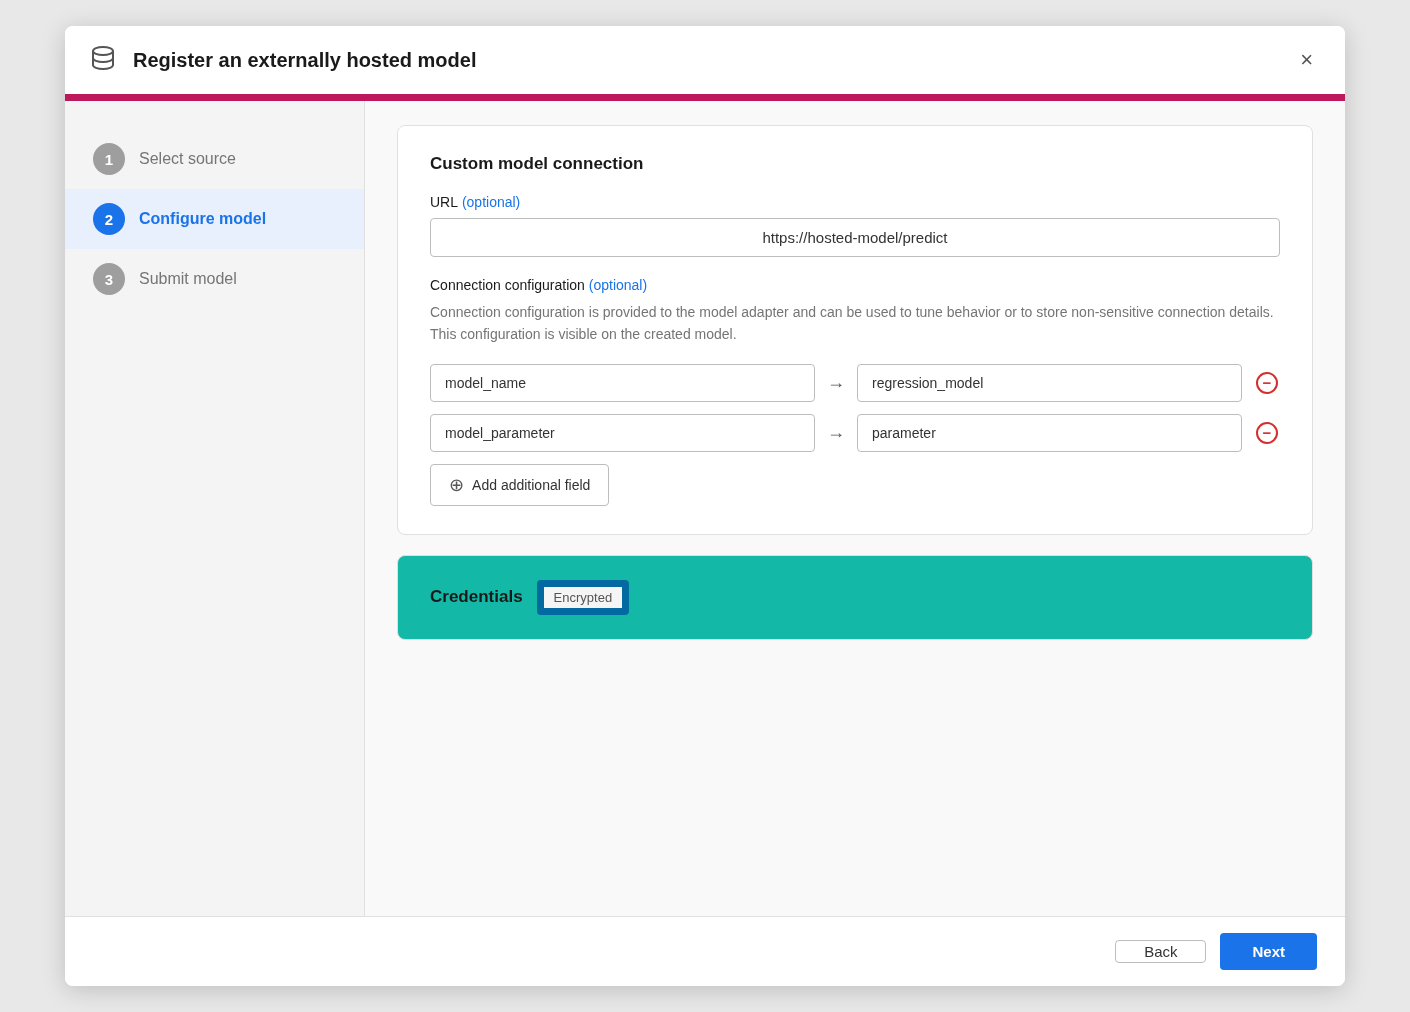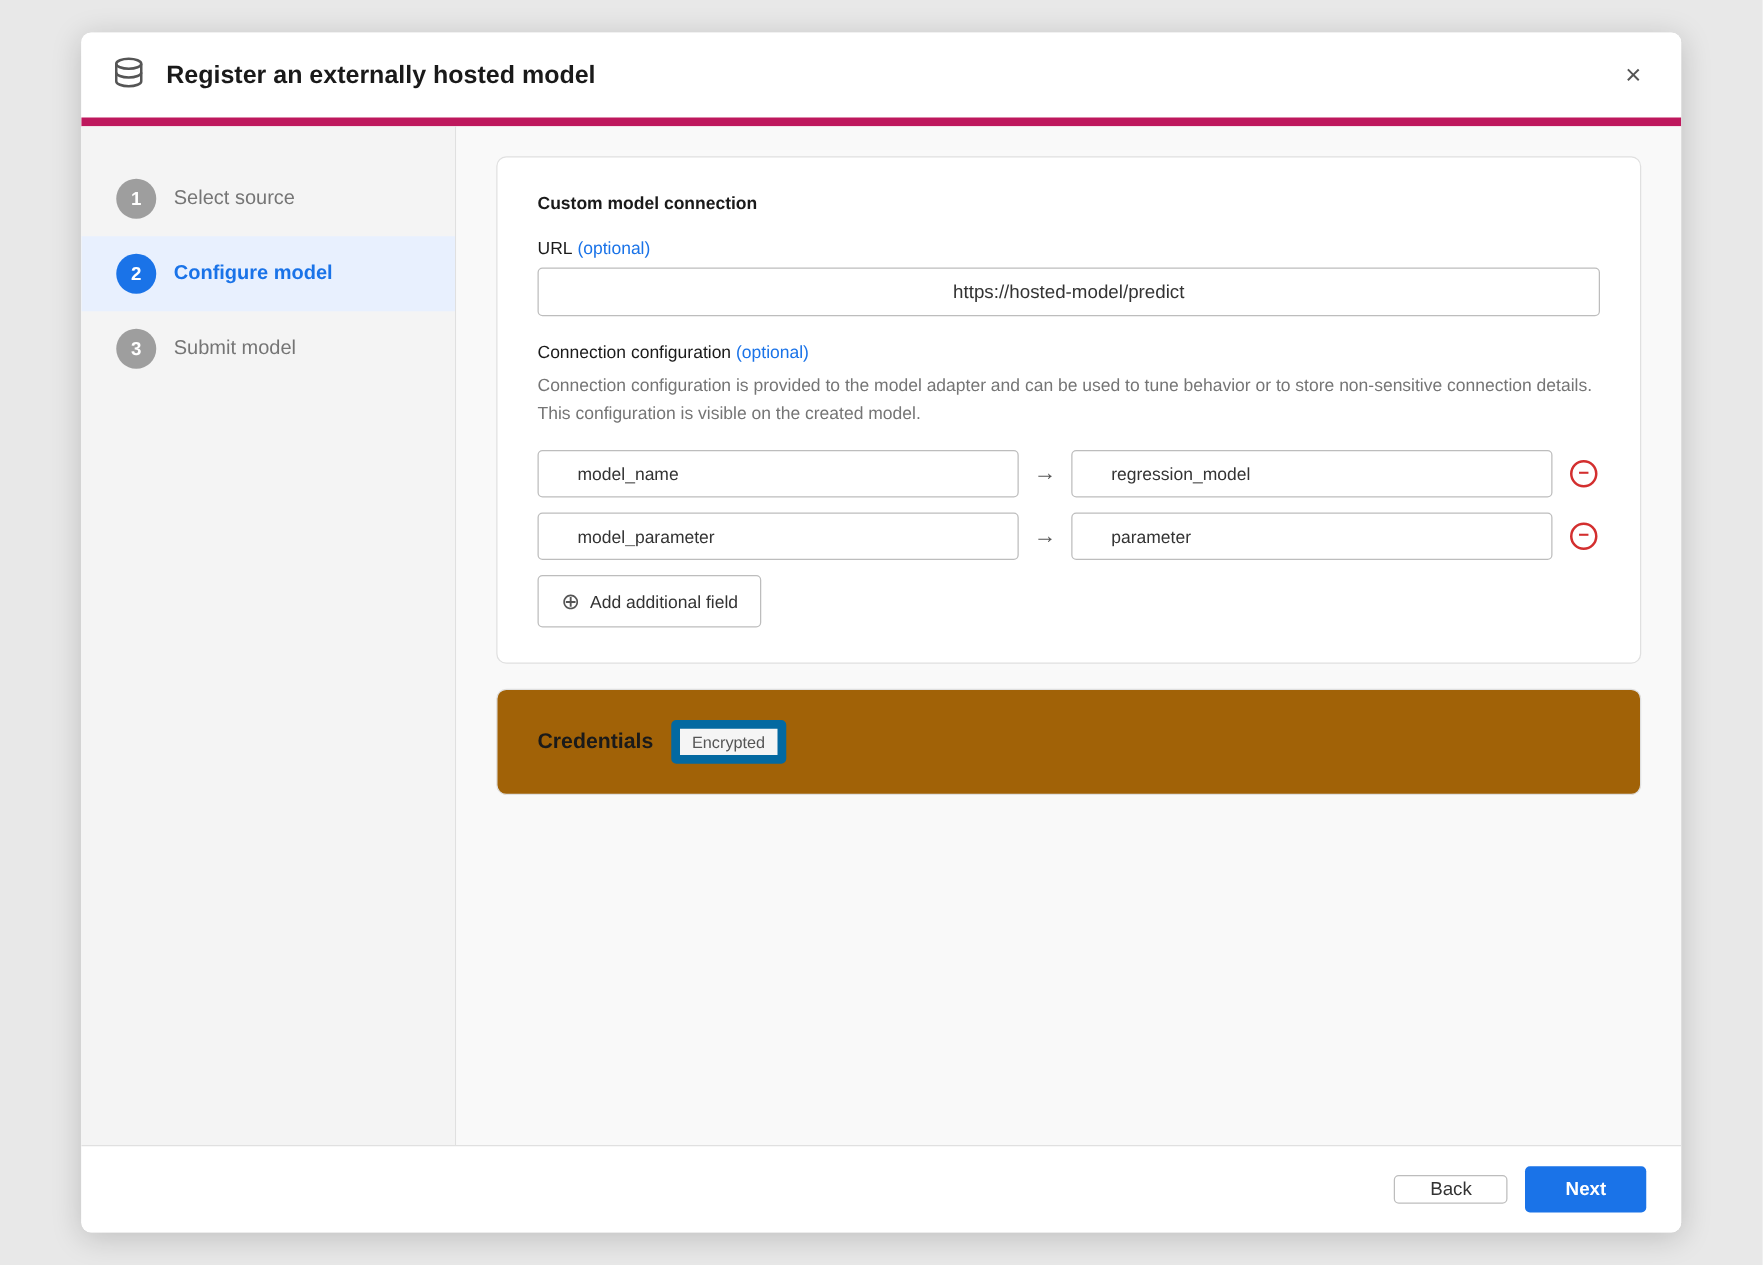--- a/index.html
+++ b/index.html
@@ -110,21 +110,21 @@
       position: relative;
     }
     .section-card {
       background: #fff;
       border: 1px solid #e0e0e0;
       border-radius: 8px;
       padding: 28px 32px;
       margin-bottom: 20px;
     }
     .section-title {
-      font-size: 14px;
+      font-size: 17px;
       font-weight: 700;
       color: #1a1a1a;
       margin-bottom: 20px;
     }
     .field-label {
       font-size: 14px;
       font-weight: 500;
       color: #1a1a1a;
       margin-bottom: 8px;
     }
@@ -152,21 +152,21 @@
     .kv-row {
       display: flex;
       align-items: center;
       gap: 12px;
       margin-bottom: 12px;
     }
     .kv-input {
       flex: 1;
       border: 1px solid #bdbdbd;
       border-radius: 4px;
-      padding: 10px 31px;
+      padding: 10px 14px;
       font-size: 14px;
       color: #333;
       outline: none;
     }
     .arrow-icon {
       color: #555;
       font-size: 18px;
       flex-shrink: 0;
     }
     .remove-btn {
@@ -192,21 +192,21 @@
       font-size: 14px;
       color: #333;
       cursor: pointer;
       margin-top: 4px;
     }
     .add-icon {
       font-size: 18px;
       color: #555;
     }
     .credentials-section {
-      background: #a16207;
+      background: #14b8a6;
       border: 1px solid #e0e0e0;
       border-radius: 8px;
       padding: 24px 32px;
       margin-bottom: 20px;
     }
     .credentials-header {
       display: flex;
       align-items: center;
       gap: 14px;
     }

